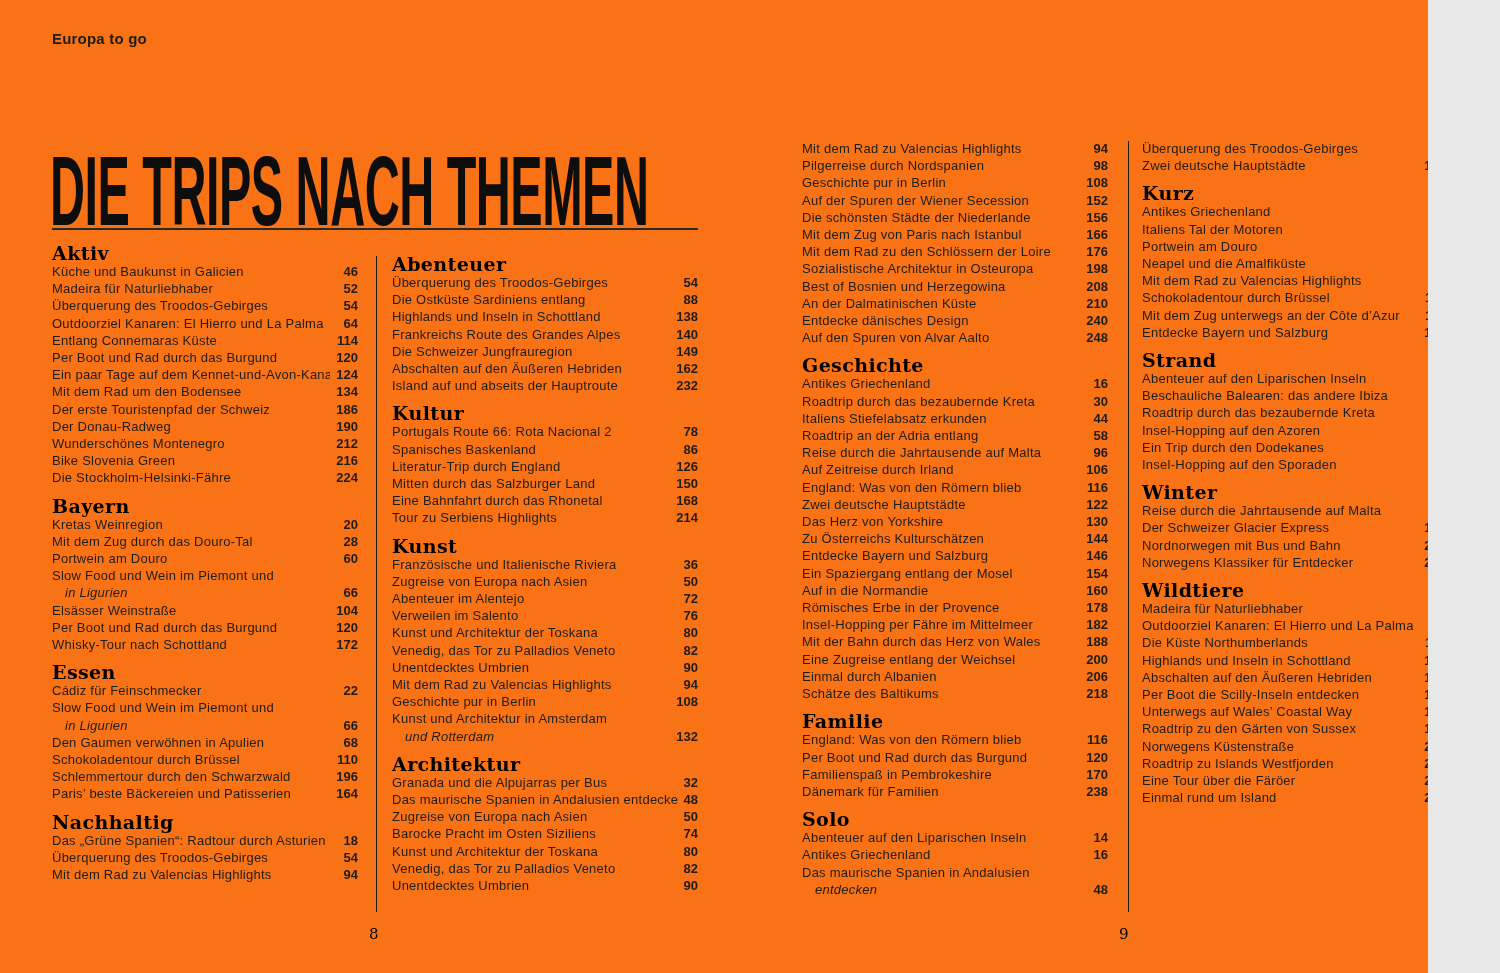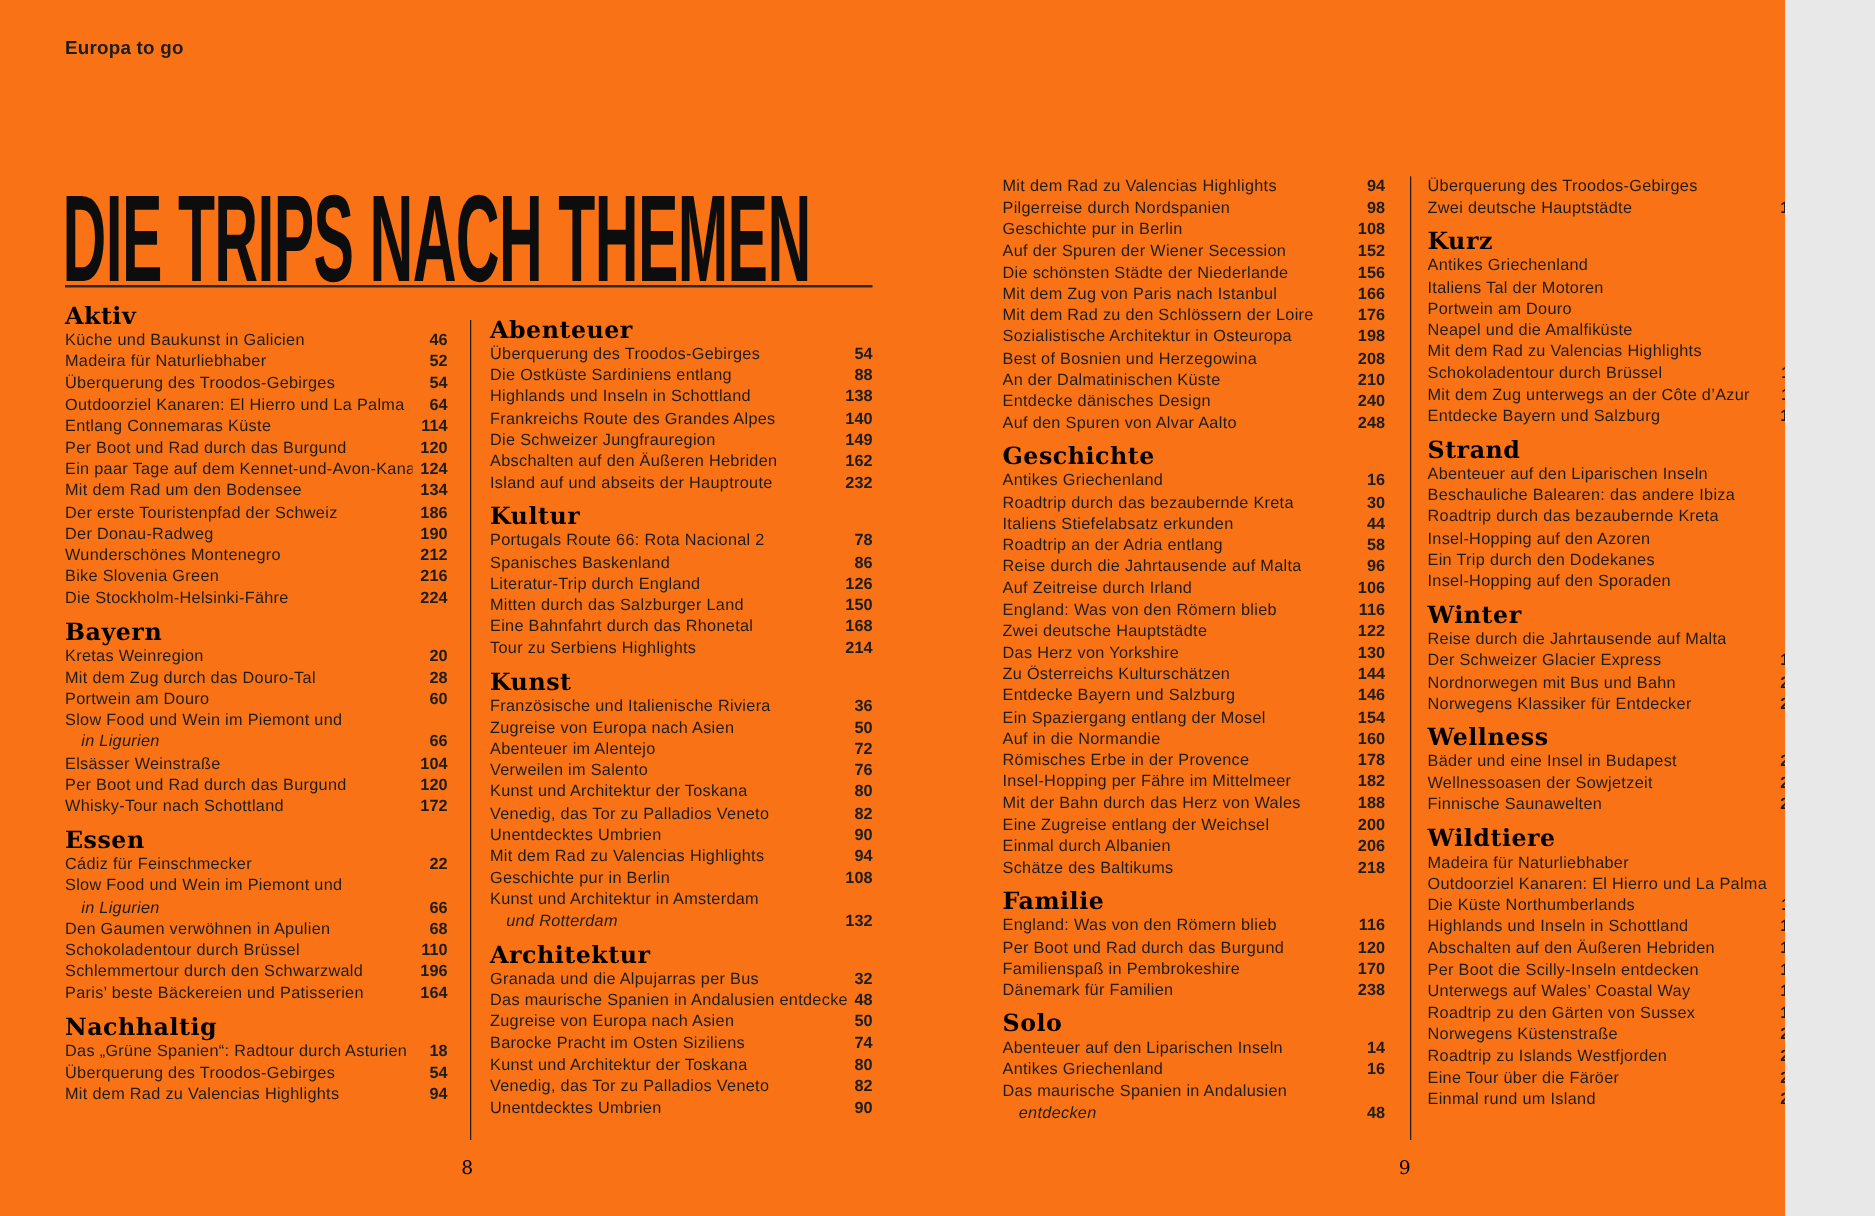--- a/index.html
+++ b/index.html
@@ -603,35 +603,20 @@
         <div class="row">
     <span class="t">Nordnorwegen mit Bus und Bahn</span>
     <span class="n">226</span>
   </div>
         <div class="row">
     <span class="t">Norwegens Klassiker für Entdecker</span>
     <span class="n">246</span>
   </div>
       </section>
       <section class="sec">
-    <h2 class="sec-h">Wellness</h2>
-  <div class="row">
-    <span class="t">Bäder und eine Insel in Budapest</span>
-    <span class="n">202</span>
-  </div>
-        <div class="row">
-    <span class="t">Wellnessoasen der Sowjetzeit</span>
-    <span class="n">204</span>
-  </div>
-        <div class="row">
-    <span class="t">Finnische Saunawelten</span>
-    <span class="n">242</span>
-  </div>
-      </section>
-      <section class="sec">
     <h2 class="sec-h">Wildtiere</h2>
   <div class="row">
     <span class="t">Madeira für Naturliebhaber</span>
     <span class="n">52</span>
   </div>
         <div class="row">
     <span class="t">Outdoorziel Kanaren: El Hierro und La Palma</span>
     <span class="n">64</span>
   </div>
         <div class="row">

